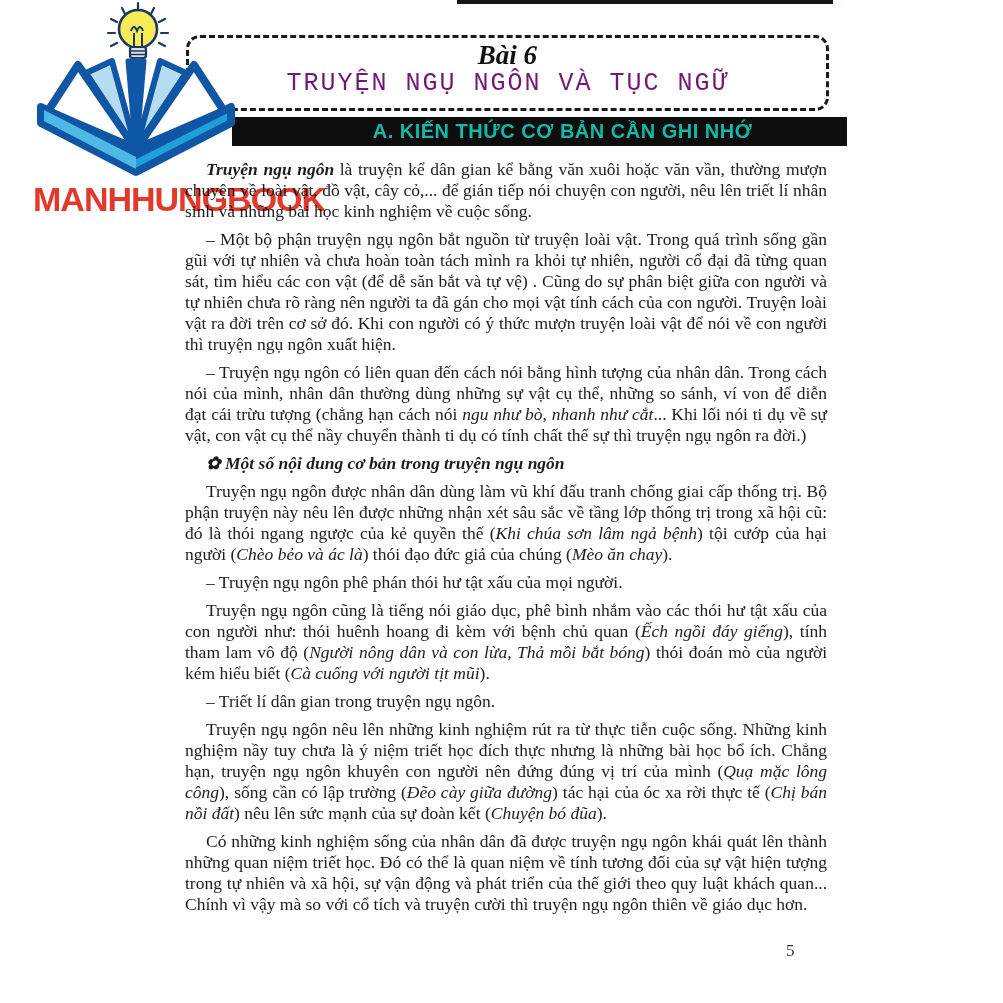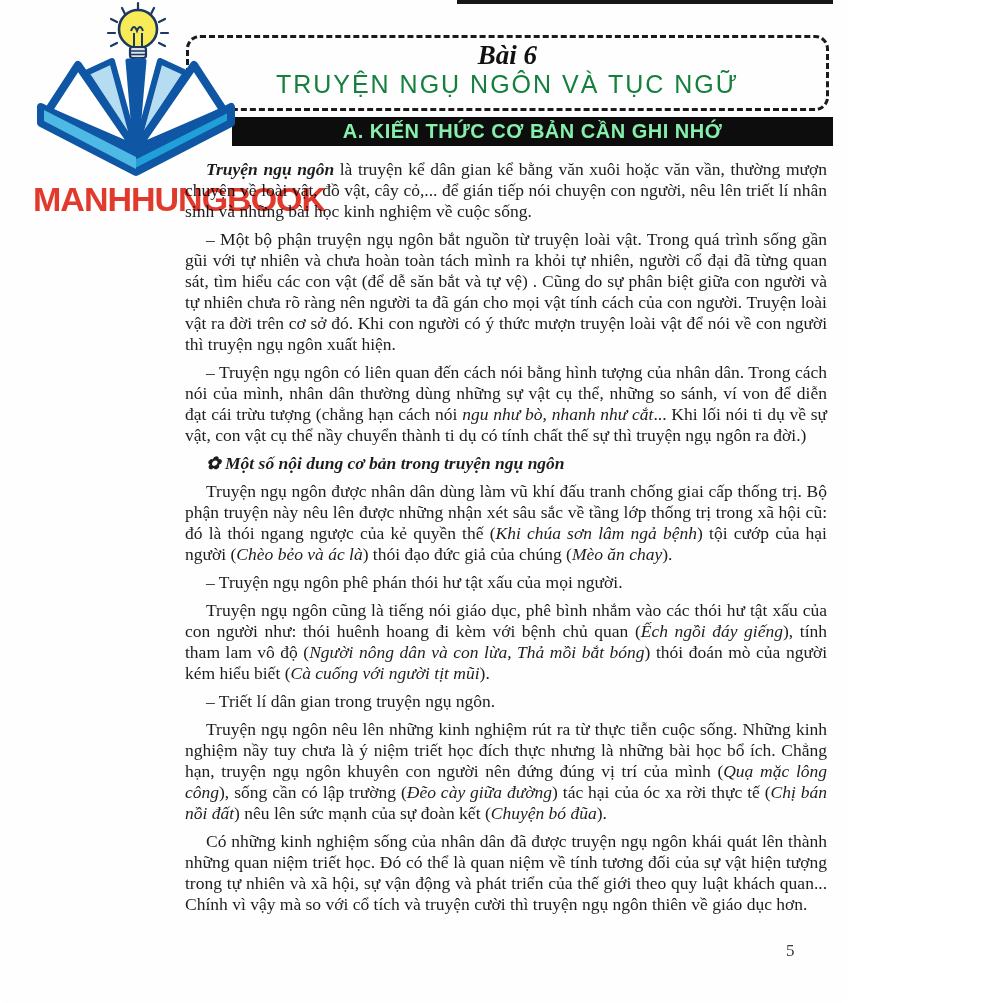--- a/index.html
+++ b/index.html
@@ -12,28 +12,28 @@
   
   .title-box{
     position:absolute;left:186px;top:35px;width:637px;height:70px;
     border:3px dashed #1b1b1b;border-radius:14px;text-align:center;
   }
   .lesson-label{
     margin-top:2px;font-family:"Liberation Serif",serif;font-style:italic;font-weight:bold;
     font-size:27px;line-height:30px;color:#111;
   }
   .lesson-title{
-    font-family:Liberation Sans, sans-serif;font-size:25px;line-height:28px;
-    letter-spacing:2px;color:#15803d;
+    font-family:Liberation Mono, monospace;font-size:25px;line-height:28px;
+    letter-spacing:2px;color:#701a75;
   }
   
   .section-bar{
     position:absolute;left:232px;top:117px;width:601px;height:29px;background:#0d0d0d;
-    color:#86efac;font-family:"Liberation Sans",sans-serif;font-weight:bold;font-size:20px;
-    line-height:29px;text-align:center;letter-spacing:.5px;
+    color:#14b8a6;font-family:"Liberation Sans",sans-serif;font-weight:bold;font-size:20px;
+    line-height:29px;text-align:center;letter-spacing:.5px;padding-left:30px;
   }
   
   .content{position:absolute;left:178px;top:152px;width:656px;}
   .h1{
     margin:0 0 3px 0;font-family:"Liberation Sans",sans-serif;font-weight:bold;
     font-size:19px;line-height:23px;color:#151515;
   }
   .blk{margin:7px;text-indent:21px;text-align:justify;font-size:17.5px;line-height:21px;}
   .blk.flower{font-weight:bold;font-style:italic;}
   .r-n{font-style:normal;}

